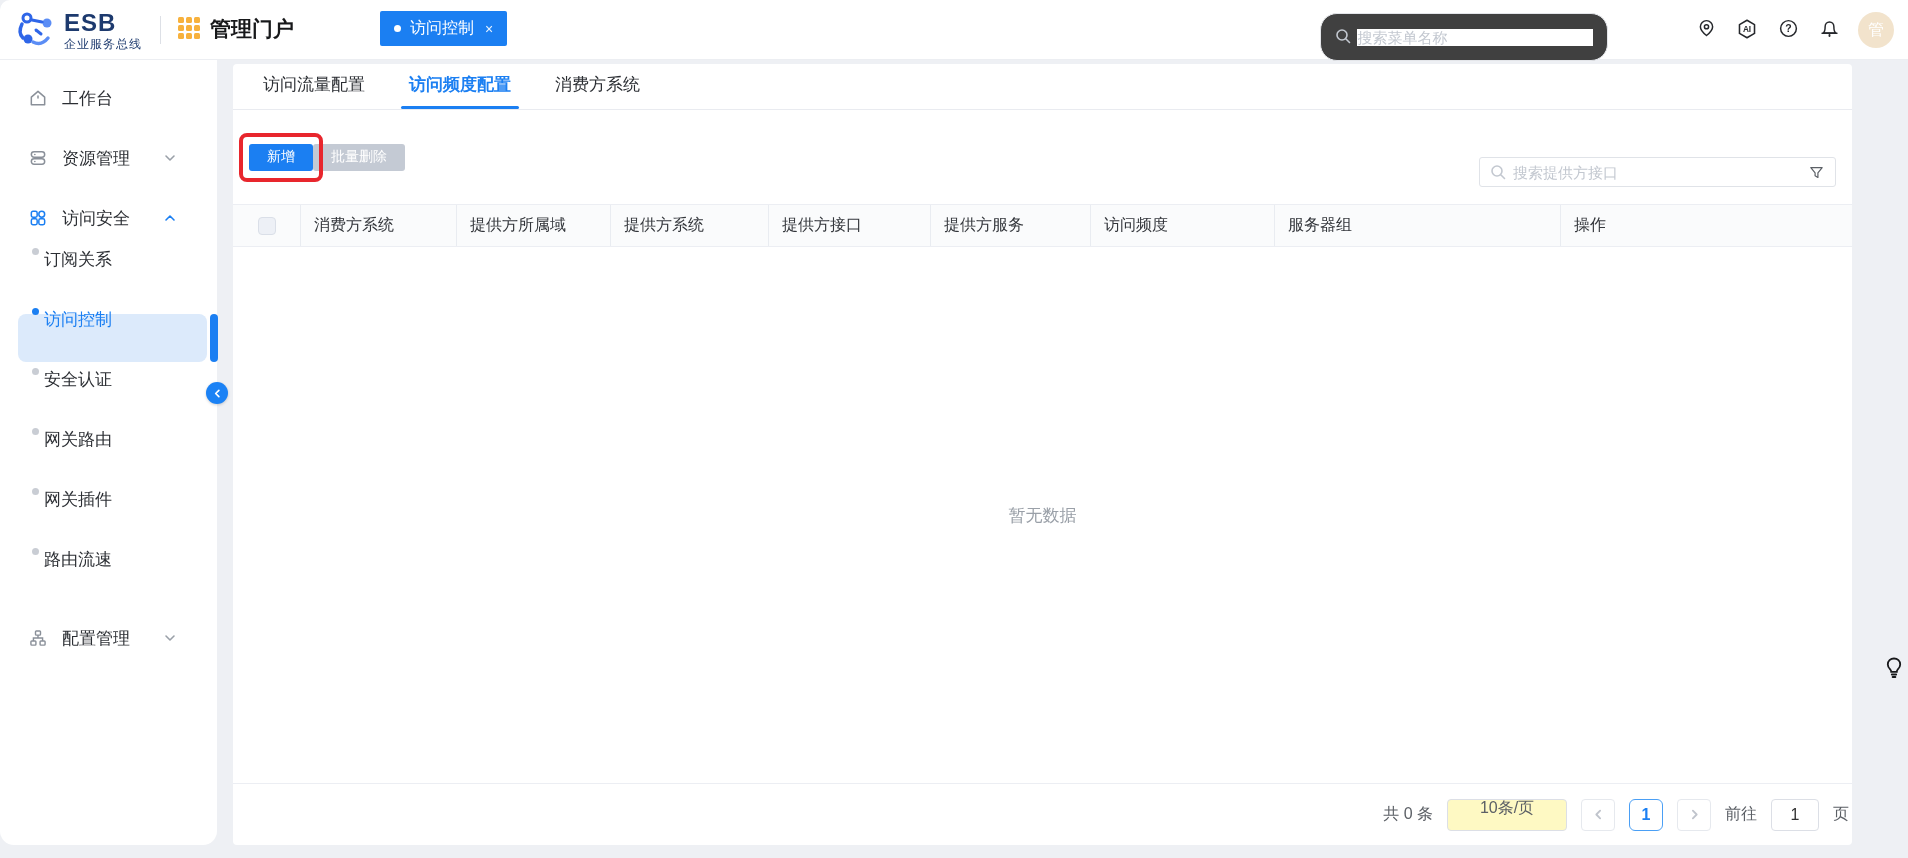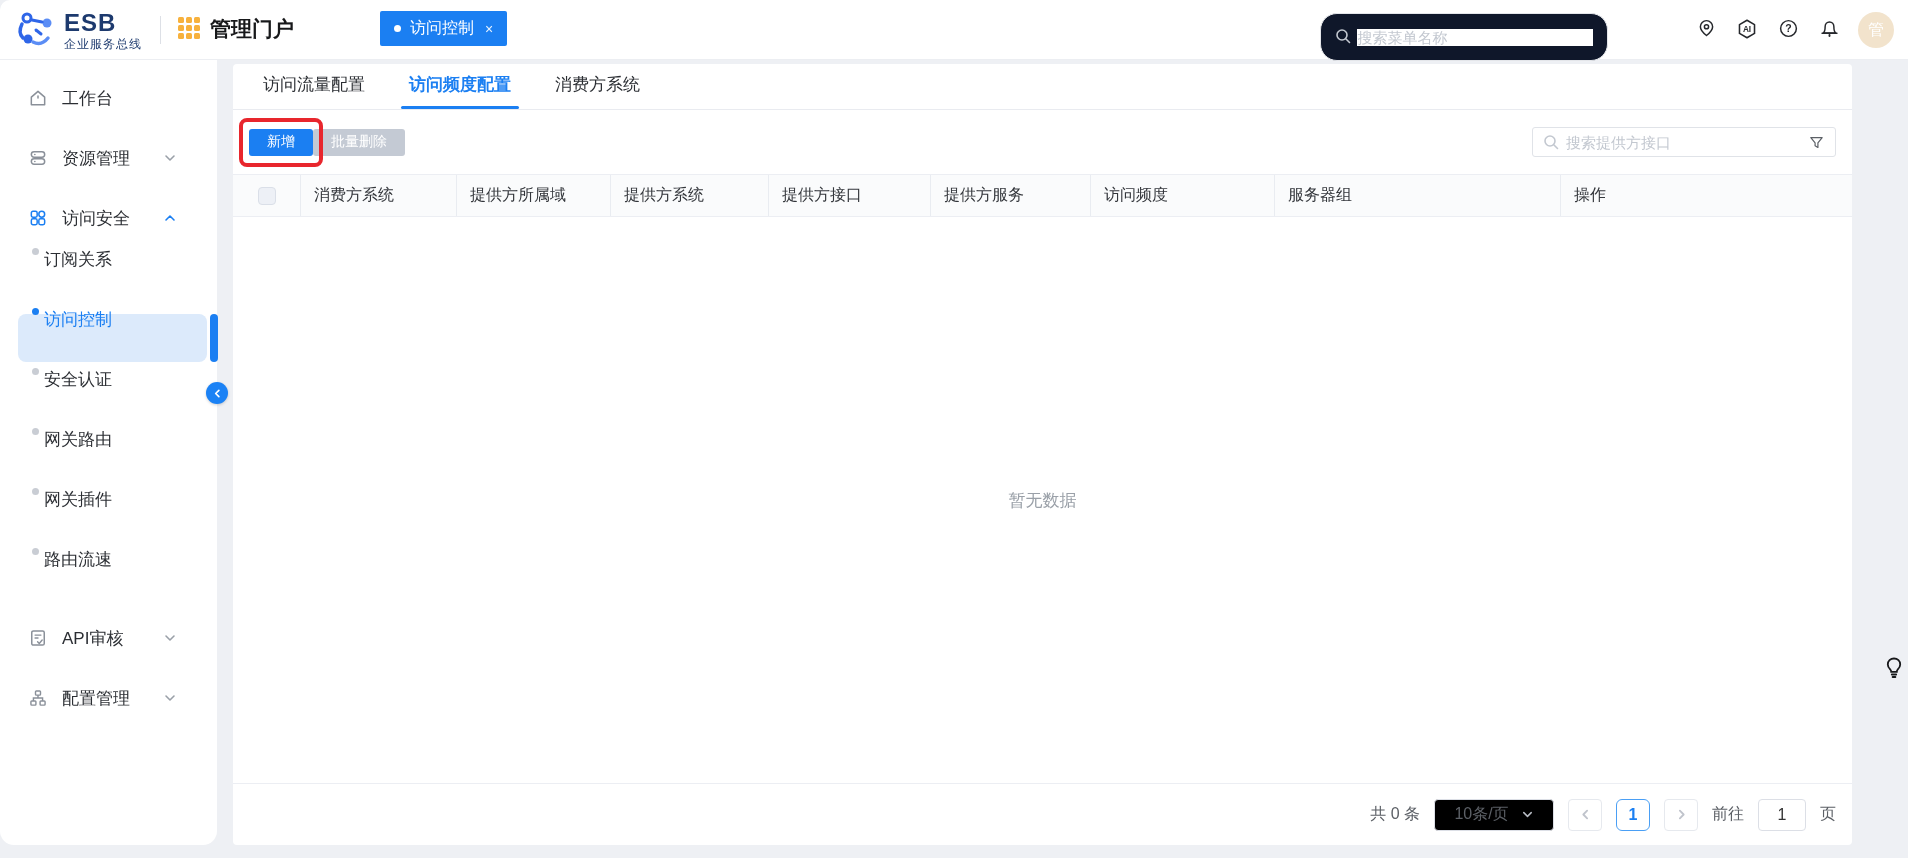--- a/index.html
+++ b/index.html
@@ -24,21 +24,21 @@
   .portal-title { font-size:21px; font-weight:bold; color:#17181a; margin-left:8px; }
   .top-tab {
     position:absolute; left:380px; top:11px; height:35px; padding:0 14px;
     background:#1b7ff2; color:#fff; display:flex; align-items:center; gap:9px;
     font-size:16px; border-radius:2px; cursor:pointer;
   }
   .top-tab .dot { width:7px; height:7px; border-radius:50%; background:#fff; }
   .top-tab .close { font-size:14px; opacity:.9; margin-left:2px; }
   .top-search {
     position:absolute; left:1320px; top:13px; width:288px; height:48px;
-    border:1px solid #e4e6ea; border-radius:17px; display:flex; align-items:center; padding:0 14px; background:#0f172a;
+    border:1px solid #e4e6ea; border-radius:17px; display:flex; align-items:center; padding:0 14px; background:#404040;
   }
   .top-search input { border:none; outline:none; font-size:15px; width:100%; color:#333;
     font-family:"Liberation Sans","DejaVu Sans",sans-serif; }
   .top-search input::placeholder { color:#c3c8d0; }
   .topbar-icons { position:absolute; right:14px; top:0; height:60px; display:flex; align-items:center; gap:17px; }
   .tb-icon { width:24px; height:24px; display:flex; align-items:flex-start; justify-content:center; color:#26282c; cursor:pointer; }
   .avatar { width:36px; height:36px; border-radius:50%; background:#f2e3cc; color:#fff;
     display:flex; align-items:center; justify-content:center; font-size:16px; cursor:pointer;}
   
   .sidebar {
@@ -70,38 +70,38 @@
   .ctab.active { color:#1b7ff2; font-weight:bold; }
   .ctab.active::after { content:""; position:absolute; left:-8px; right:-8px; bottom:0; height:3px; background:#1b7ff2; border-radius:2px;}
   .toolbar { margin-top:17px; padding:0 16px; display:flex; align-items:center; flex:none; position:relative; }
   .add-wrap { position:relative; }
   .annotation-box { position:absolute; left:-10px; top:-11px; right:-10px; bottom:-11px;
     border:4px solid #e8262d; border-radius:8px; pointer-events:none; z-index:10; }
   .btn { height:27px; border:none; border-radius:3px; font-size:14px; color:#fff; padding:0 18px; cursor:pointer;
     font-family:"Liberation Sans","DejaVu Sans",sans-serif; }
   .btn-primary { background:#1b7ff2; }
   .btn-disabled { background:#c4cad4; margin-left:0; cursor:not-allowed; }
-  .tb-search { margin-left:auto; width:304px; height:30px; border:1px solid #e0e3e8; border-radius:3px;
-    display:flex; align-items:center; padding:13px 10px; }
+  .tb-search { margin-left:auto; width:357px; height:30px; border:1px solid #e0e3e8; border-radius:3px;
+    display:flex; align-items:center; padding:13px 10px;margin-top:30px; }
   .tb-search input { border:none; outline:none; flex:1; font-size:15px; color:#333;
     font-family:"Liberation Sans","DejaVu Sans",sans-serif;}
   .tb-search input::placeholder { color:#c3c8d0; }
   
   .thead { margin-top:17px; height:43px; background:#fafbfc; border-top:1px solid #ecEEf3; border-bottom:1px solid #eceef3;
     display:flex; align-items:stretch; flex:none; font-size:16px; color:#33363b; font-weight:500;}
   .th { display:flex; align-items:center; padding-left:13px; border-right:1px solid #e9ecf1; }
   .th:last-child { border-right:none; }
   .th-check { width:68px; justify-content:center; padding-left:0;}
   .checkbox { width:18px; height:18px; background:#edf0f6; border:1px solid #dadfe8; border-radius:4px; cursor:pointer;}
   .empty-area { flex:1; display:flex; align-items:center; justify-content:center; }
   .empty-text { color:#9aa0a8; font-size:17px; }
   .pager { height:62px; border-top:1px solid #eceef3; display:flex; align-items:center; justify-content:flex-end;
-    padding-right:16px; gap:14px; flex:none; font-size:16px; color:#5c6066;}
+    padding-right:3px; gap:14px; flex:none; font-size:16px; color:#5c6066;}
   .page-size { width:120px; height:32px; border:1px solid #dcdfe6; border-radius:4px; display:flex; align-items:center;
-    justify-content:center; gap:12px; color:#5c6066; cursor:pointer; background:#000000;}
+    justify-content:center; gap:12px; color:#5c6066; cursor:pointer; background:#fef9c3;flex-direction:column;}
   .pg-btn { width:34px; height:32px; border:1px solid #e6e9ee; border-radius:4px; background:#fff; color:#c0c4cc;
     display:flex; align-items:center; justify-content:center; cursor:pointer;}
   .pg-current { width:34px; height:32px; border:1px solid #4a9ff5; border-radius:6px; background:#fff; color:#1b7ff2;
     display:flex; align-items:center; justify-content:center; font-weight:bold; cursor:pointer; font-size:16px;}
   .goto-input { width:48px; height:32px; border:1px solid #dcdfe6; border-radius:4px; text-align:center; font-size:16px;
     color:#333; outline:none; font-family:"Liberation Sans","DejaVu Sans",sans-serif;}
   .bulb { position:absolute; left:1884px; top:656px; color:#17181a; z-index:4; }
 </style>
 </head>
 <body>
@@ -251,35 +251,20 @@
     <div class="sub-pill"></div>
     <span class="sub-dot"></span>
     <span class="sub-label">网关插件</span>
   </div>
   <div class="sub-item">
     <div class="sub-pill"></div>
     <span class="sub-dot"></span>
     <span class="sub-label">路由流速</span>
   </div>
 
-  <div class="menu-item">
-    <span class="mi-icon">
-      <svg width="20" height="20" viewBox="0 0 24 24" fill="none">
-          <rect x="4.5" y="3.5" width="15" height="17" rx="2" stroke="currentColor" stroke-width="1.8"></rect>
-          <path d="M8.5 8.5 H15.5 M8.5 12 H12" stroke="currentColor" stroke-width="1.7" stroke-linecap="round"></path>
-          <path d="M11.5 16.5 L13.5 18.5 L17 14.5" stroke="currentColor" stroke-width="1.7" stroke-linecap="round" stroke-linejoin="round"></path>
-        </svg>
-    </span>
-    <span class="mi-label">API审核</span>
-    <span class="mi-chevron">
-      <svg width="14" height="14" viewBox="0 0 14 14" fill="none">
-          <path d="M3 5 L7 9 L11 5" stroke="currentColor" stroke-width="1.6" stroke-linecap="round" stroke-linejoin="round"></path>
-        </svg>
-    </span>
-  </div>
   <div class="menu-item">
     <span class="mi-icon">
       <svg width="20" height="20" viewBox="0 0 24 24" fill="none">
           <rect x="9" y="3.5" width="6" height="5" rx="1" stroke="currentColor" stroke-width="1.7"></rect>
           <rect x="3.5" y="15.5" width="6" height="5" rx="1" stroke="currentColor" stroke-width="1.7"></rect>
           <rect x="14.5" y="15.5" width="6" height="5" rx="1" stroke="currentColor" stroke-width="1.7"></rect>
           <path d="M12 8.5 V12 M6.5 15.5 V12 H17.5 V15.5" stroke="currentColor" stroke-width="1.7"></path>
         </svg>
     </span>
     <span class="mi-label">配置管理</span>

